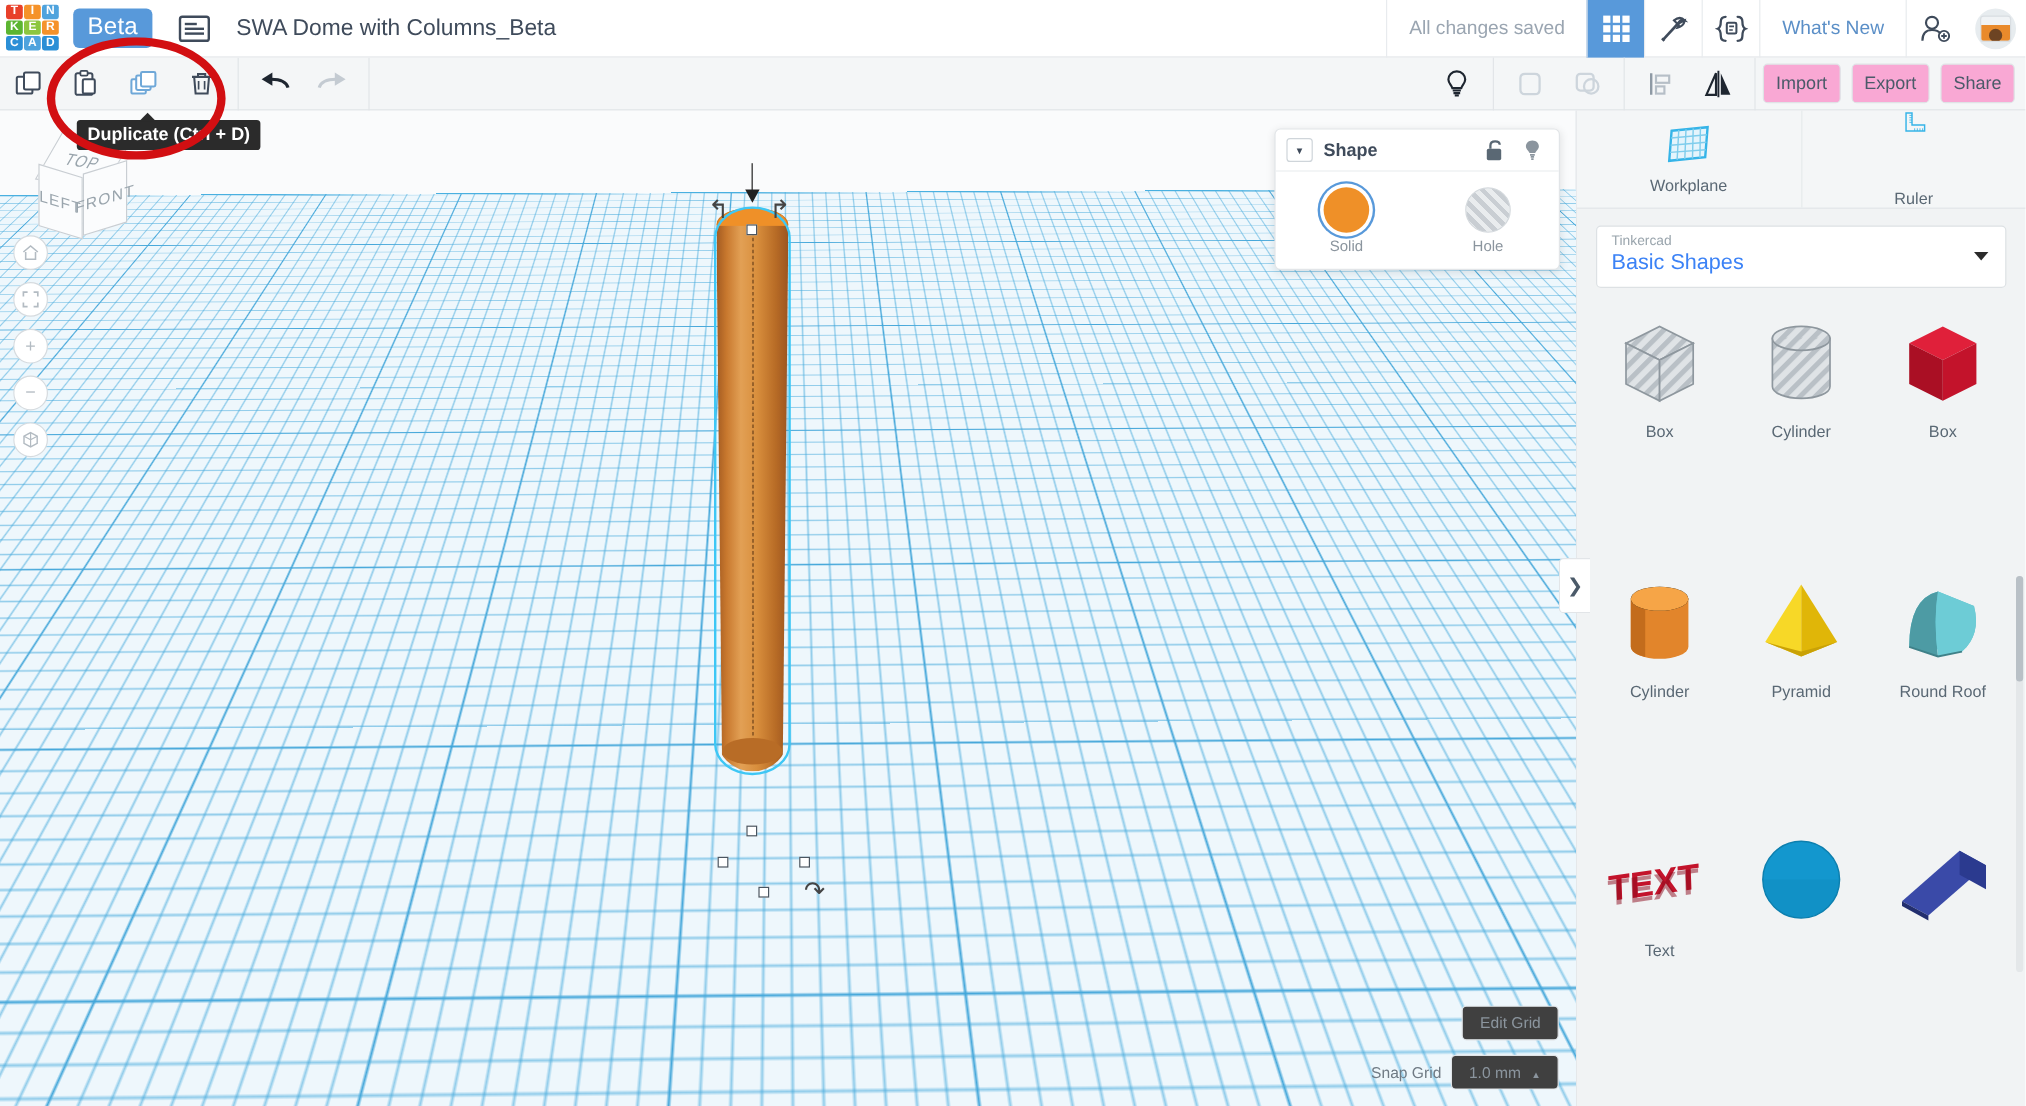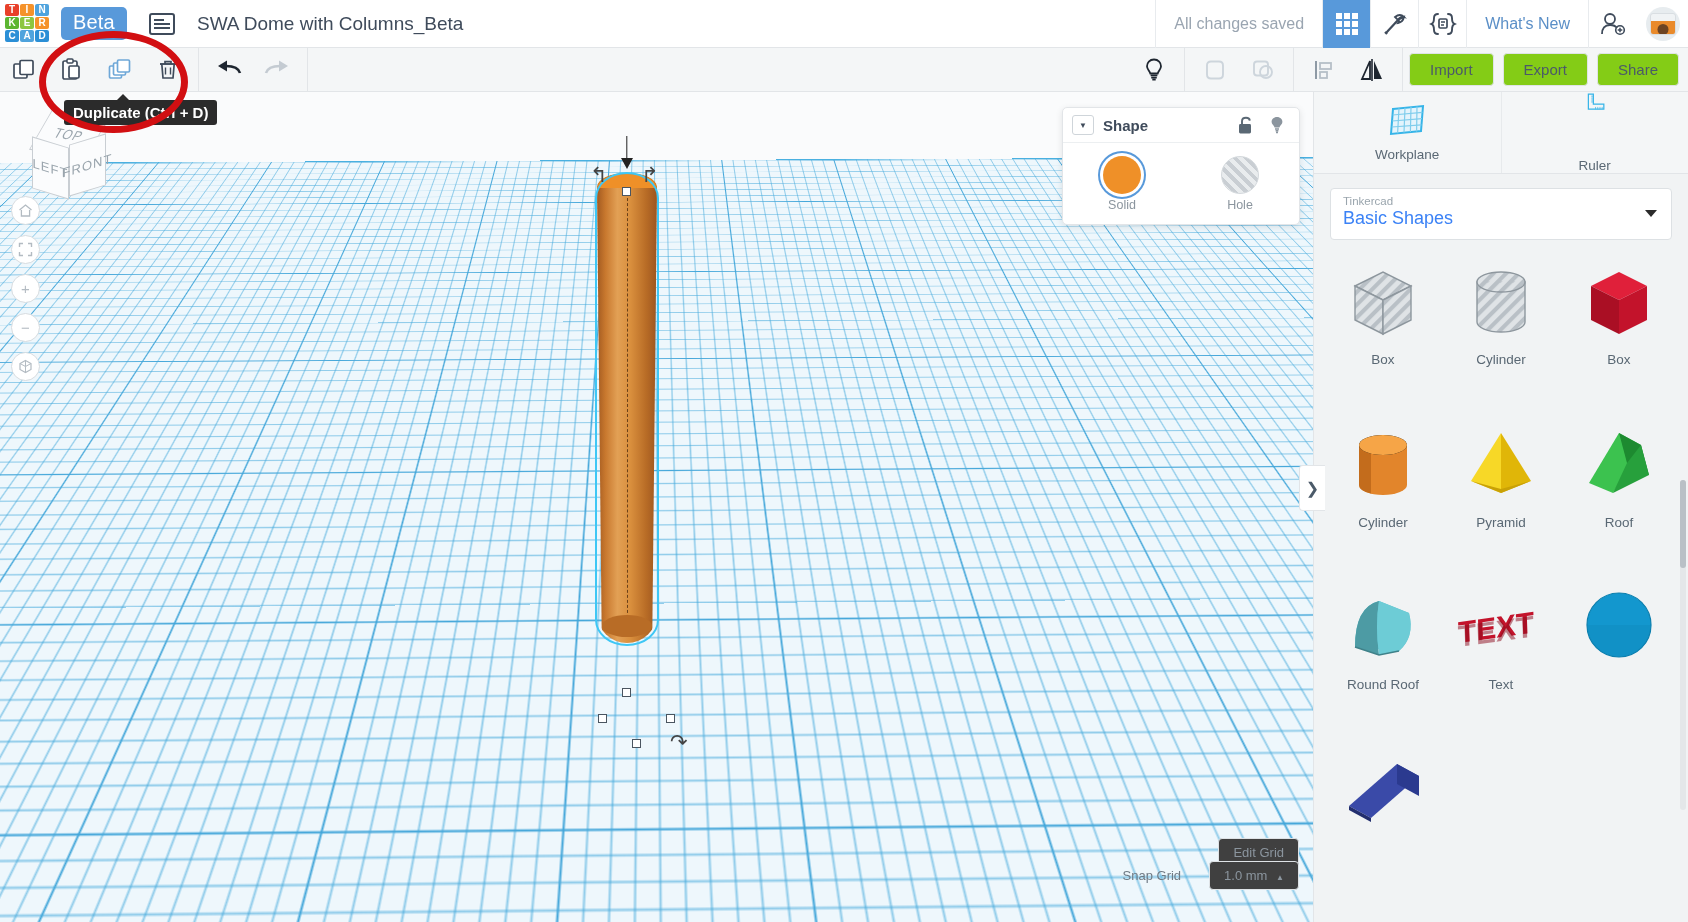--- a/index.html
+++ b/index.html
@@ -75,22 +75,22 @@
     display:flex; align-items:center; z-index:35;
   }
   .tb-group{ display:flex; align-items:center; height:44px; }
   .tb-btn{
     width:48px; height:44px; display:flex; align-items:center;
     justify-content:center; cursor:pointer;
   }
   .tb-sep{ width:1px; height:44px; background:#e2e5e8; margin:0 6px; }
   .tb-right{ margin-left:auto; display:flex; align-items:center; height:44px; }
   .pill{
-    border:1px solid #dfe3e6; background:#84cc16; border-radius:4px;
-    color:#4b5a69; font-size:15px; padding:7px 20px; margin-right:9px;
+    border:1px solid #dfe3e6; background:#f9a8d4; border-radius:4px;
+    color:#4b5a69; font-size:15px; padding:7px 10px; margin-right:9px;
     cursor:pointer;
   }
 
   
   .annot-ellipse{
     position:absolute; left:39px; top:31px; width:149px; height:102px;
     border:7px solid #d20f12; border-radius:50%; z-index:60; pointer-events:none;
   }
   .tooltip{
     position:absolute; left:64px; top:100px; background:#2b2b2b; color:#fff;
@@ -478,21 +478,21 @@
       <div class="handle" style="left:78px;top:544px;"></div>
       <div class="handle" style="left:44px;top:569px;"></div>
       <div class="rot-ico" style="left:2px;top:-7px;">↰</div>
       <div class="rot-ico" style="left:53px;top:-7px;">↱</div>
       <div class="rot-ico" style="left:82px;top:560px;">↷</div>
     </div>
 
     <div class="grid-ctl" style="bottom:55px;">
       <div class="grid-pill">Edit Grid</div>
     </div>
-    <div class="grid-ctl" style="bottom:32px;gap:20px;">
+    <div class="grid-ctl" style="bottom:14px;">
       <span class="snap-label">Snap Grid</span>
       <div class="grid-pill">
         <span>1.0 mm</span>
         <span style="font-size:8px;margin-left:5px;">▲</span>
       </div>
     </div>
   </div>
 
   <div class="panel-arrow">❯</div>
 
@@ -601,28 +601,20 @@
 
       <div class="sh-cell">
         <svg width="96" height="86" viewBox="0 0 96 86">
           <path d="M48 10 L78 58 L48 70 Z" fill="#e0b608"></path>
           <path d="M48 10 L18 58 L48 70 Z" fill="#f7d827"></path>
           <path d="M18 58 L48 70 L78 58 L48 66 Z" fill="#c9a106"></path>
         </svg>
         <div class="sh-lbl">Pyramid</div>
       </div>
 
-      <div class="sh-cell">
-        <svg width="96" height="86" viewBox="0 0 96 86">
-          <path d="M18 60 L48 10 L70 22 L42 70 Z" fill="#3cc24f"></path>
-          <path d="M48 10 L70 22 L78 52 L56 40 Z" fill="#1d8a30"></path>
-          <path d="M42 70 L78 52 L70 22 L56 40 Z" fill="#27a03c"></path>
-        </svg>
-        <div class="sh-lbl">Roof</div>
-      </div>
 
       <div class="sh-cell">
         <svg width="96" height="86" viewBox="0 0 96 86">
           <path d="M20 62 Q20 22 44 16 L74 28 Q80 52 64 66 Z" fill="#5fc2cc"></path>
           <path d="M20 62 Q20 22 44 16 Q40 40 44 70 Z" fill="#4d9ba4"></path>
           <path d="M44 16 L74 28 Q80 52 64 66 L44 70 Q40 40 44 16Z" fill="#6dccd6"></path>
           <path d="M20 62 L44 70 L64 66" stroke="#3f8189" stroke-width="1.6" fill="none"></path>
         </svg>
         <div class="sh-lbl">Round Roof</div>
       </div>

